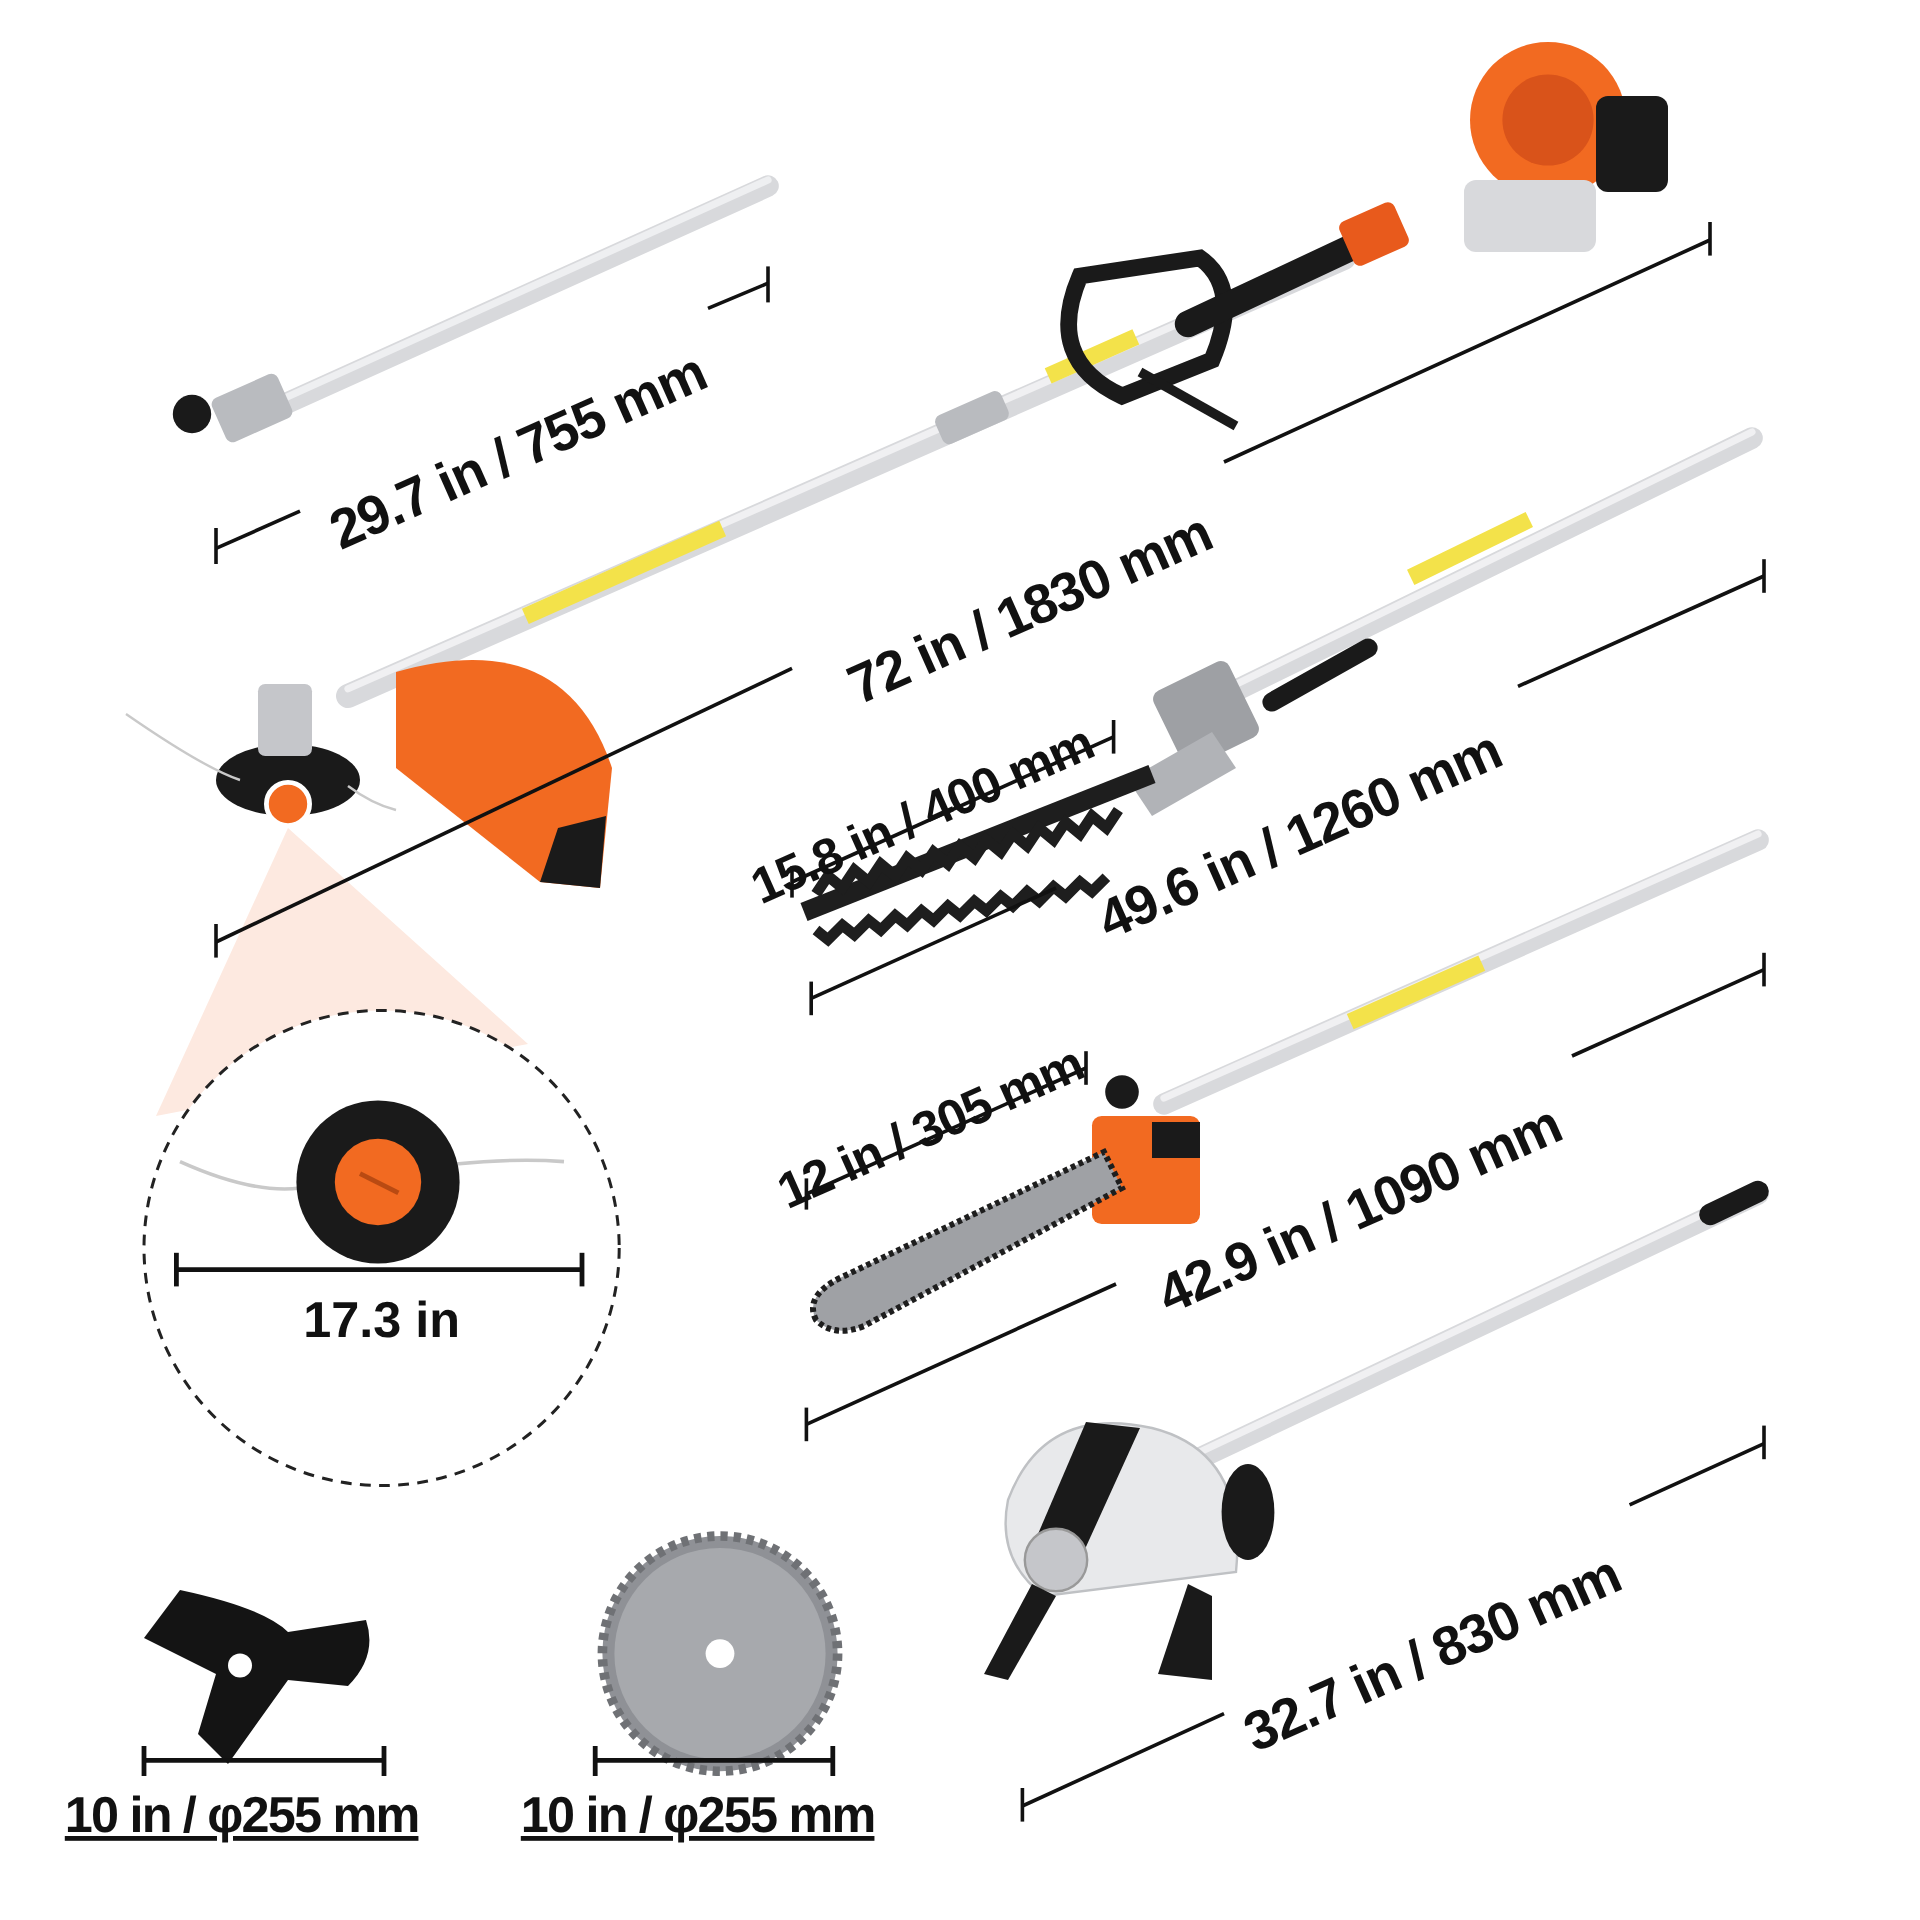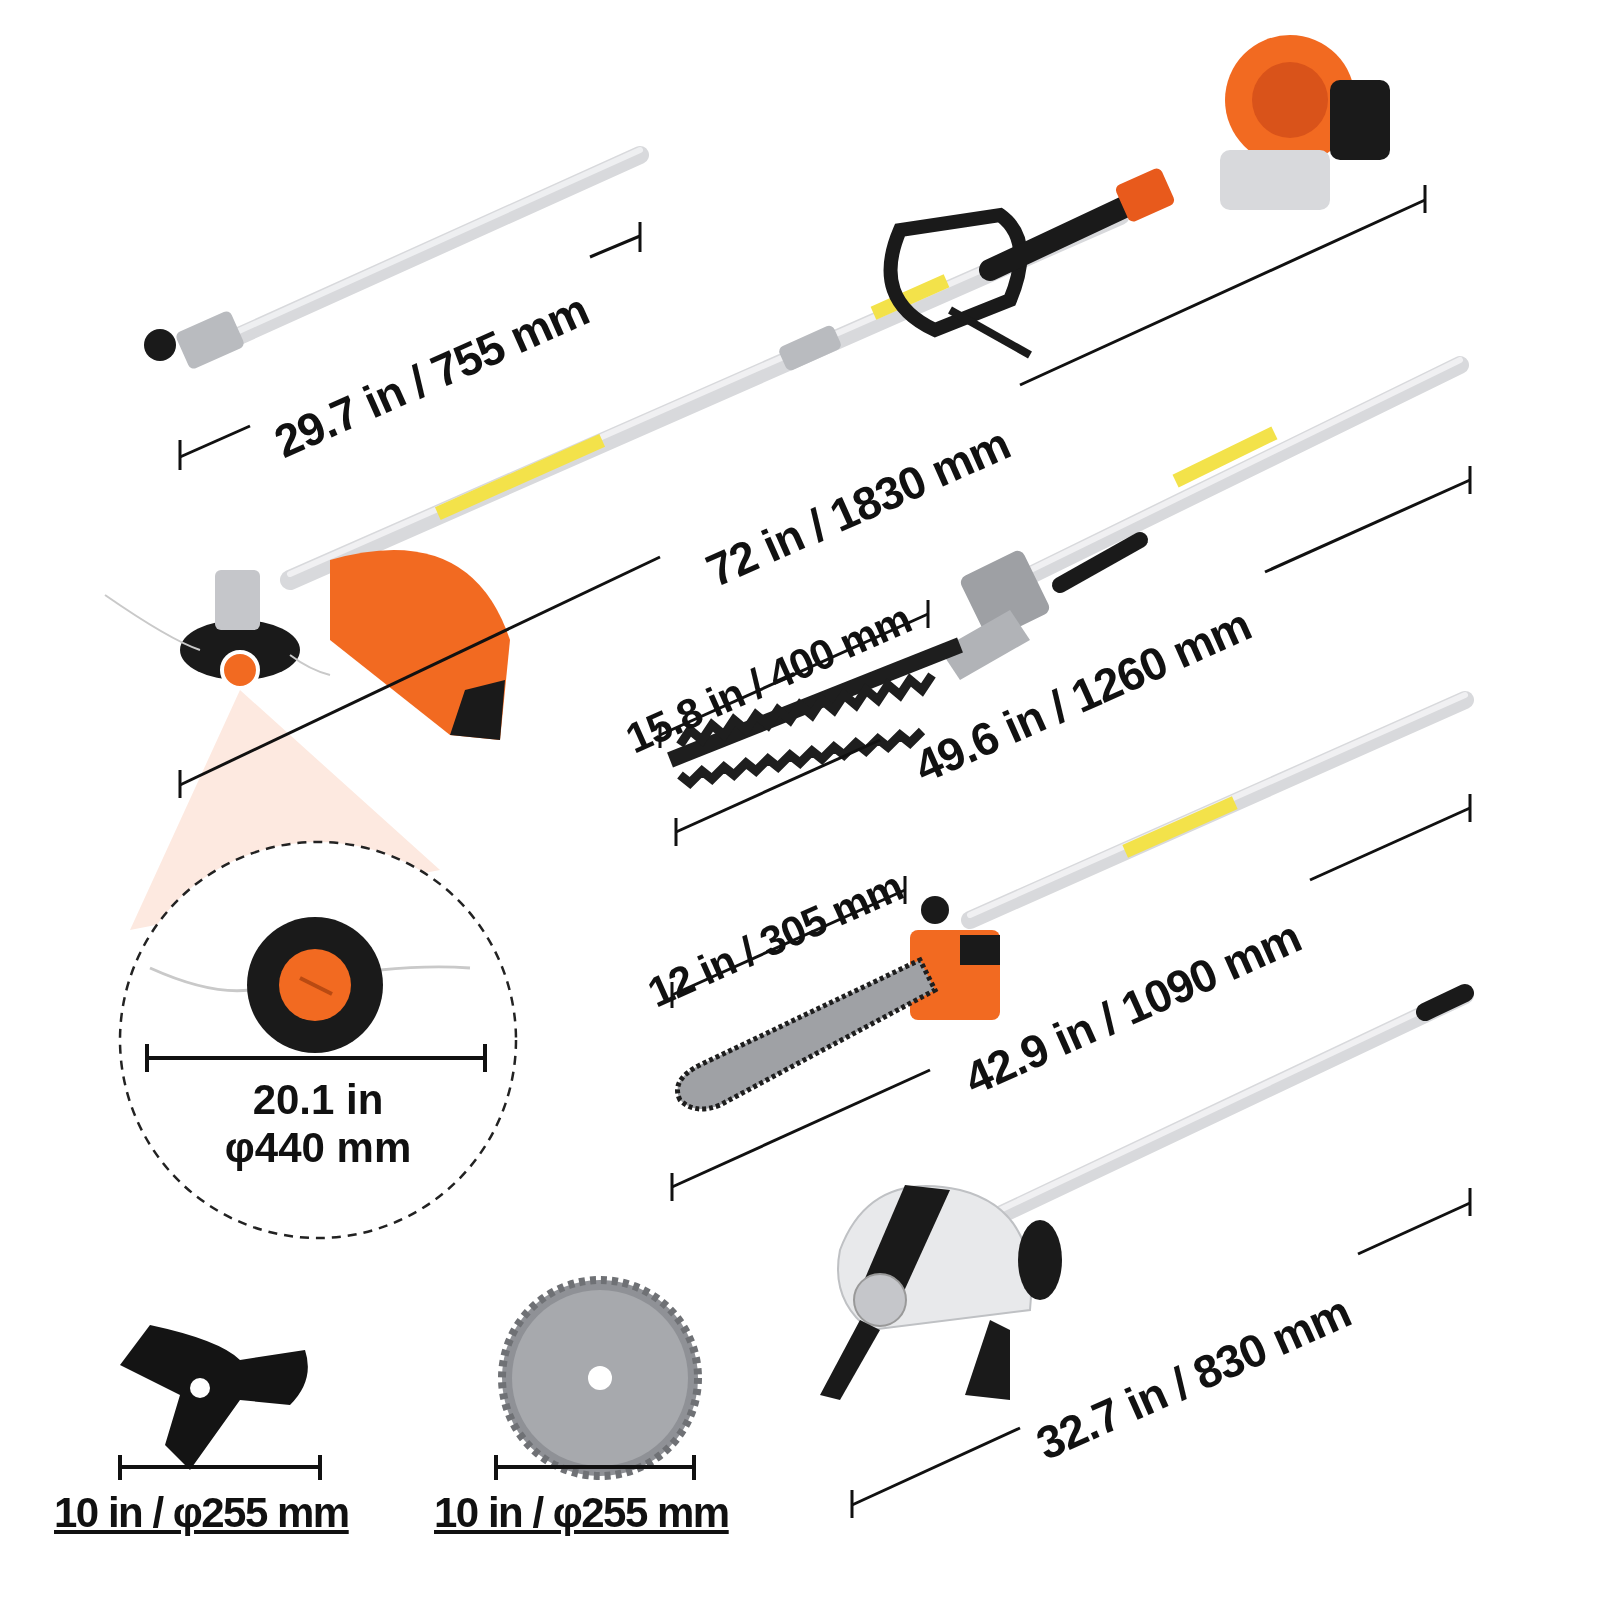--- a/index.html
+++ b/index.html
@@ -166,20 +166,19 @@
 
 <div class="lbl big" style="left:908px;top:748px;transform:rotate(-24deg);">49.6 in / 1260 mm</div>
 
 <div class="lbl mid" style="left:642px;top:976px;transform:rotate(-24deg);">12 in / 305 mm</div>
 
 <div class="lbl big" style="left:958px;top:1060px;transform:rotate(-24deg);">42.9 in / 1090 mm</div>
 
 <div class="lbl big" style="left:1030px;top:1425px;transform:rotate(-24deg);">32.7 in / 830 mm</div>
 
 <div style="position:absolute;left:160px;top:1076px;width:316px;">
-  <div class="center-lbl" style="position:static;">20.1 in</div>
-  <div class="center-lbl" style="position:static;">φ440 mm</div>
+  <div class="center-lbl" style="position:static;">17.3 in</div>
 </div>
 
 <div class="lbl blade" style="left:54px;top:1492px;">10 in / φ255 mm</div>
 <div class="lbl blade" style="left:434px;top:1492px;">10 in / φ255 mm</div>
 
 </div>
 
 </body></html>

